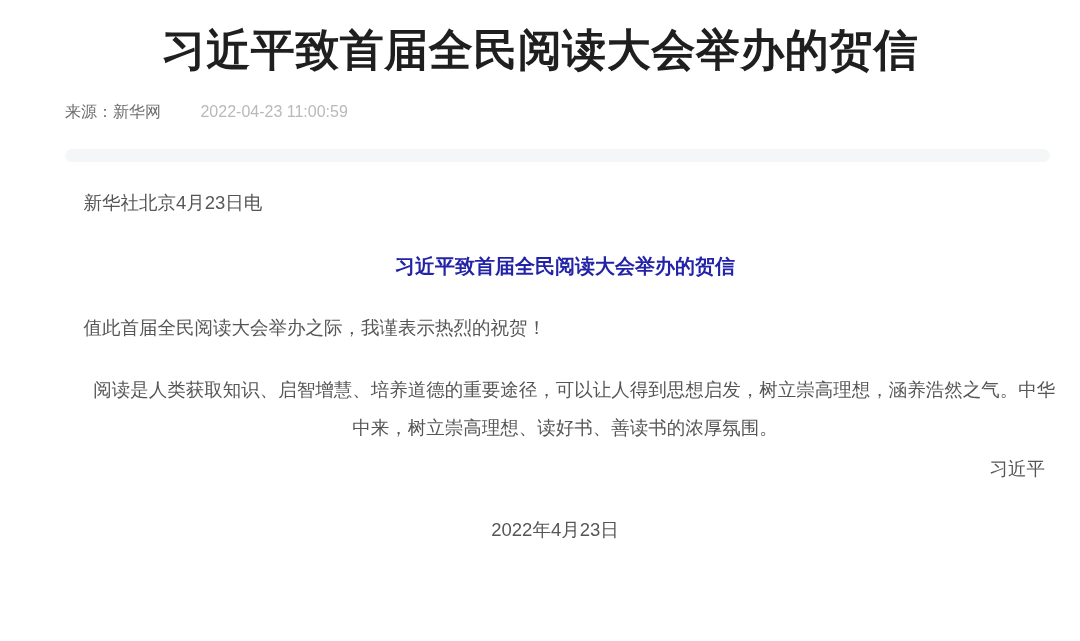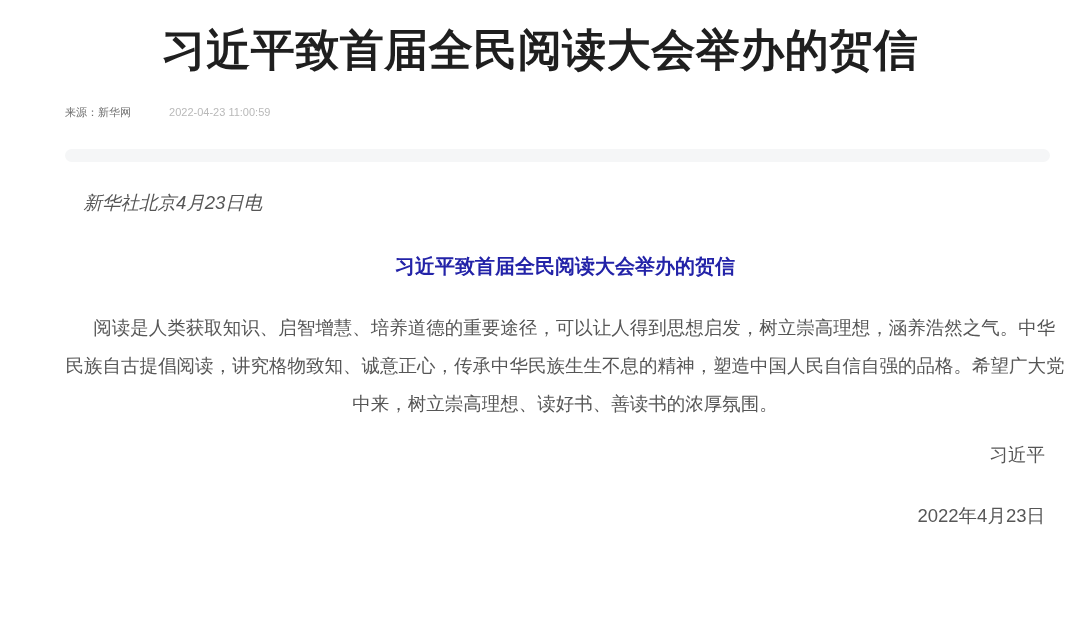--- a/index.html
+++ b/index.html
@@ -17,21 +17,21 @@
     font-size:44px;
     line-height:52px;
     font-weight:bold;
     color:#1f1f1f;
     letter-spacing:0.5px;
     white-space:nowrap;
   }
 
   .meta-row {
     margin:28px 0 0 65px;
-    font-size:11px;
+    font-size:16px;
     line-height:16px;
     color:#6e6e6e;
     white-space:nowrap;
   }
   .meta-row .timestamp {
     margin-left:35px;
     color:#b9b9b9;
   }
 
   .divider-bar {
@@ -45,42 +45,42 @@
   .content {
     margin:22px 15px 0 65px;
     width:1000px;
     font-size:18.5px;
     line-height:38px;
     color:#565656;
   }
   .content .line { white-space:nowrap; }
   .indent { text-indent:1em; }
 
-  .dateline { white-space:nowrap;font-style:italic; }
+  .dateline { white-space:nowrap; }
 
   .inner-title {
     margin-top:25px;
     text-align:center;
     font-size:20px;
     font-weight:bold;
     color:#2323a8;
     white-space:nowrap;
   }
 
   .greeting { margin-top:24px; }
   .body-para { margin-top:24px;text-align:center; }
 
   .signature {
-    margin-top:13px;
+    margin-top:3px;
     text-align:right;
     padding-right:20px;
   }
   .sign-date {
     margin-top:23px;
-    text-align:right;
+    text-align:center;
     padding-right:20px;
   }
 </style>
 </head>
 <body>
 
 <div class="page">
 
   <h1 class="main-title">习近平致首届全民阅读大会举办的贺信</h1>
 
@@ -90,24 +90,24 @@
   </div>
 
   <div class="divider-bar"></div>
 
   <div class="content">
 
     <div class="dateline indent">新华社北京4月23日电</div>
 
     <div class="inner-title">习近平致首届全民阅读大会举办的贺信</div>
 
+    <div class="greeting line indent">值此首届全民阅读大会举办之际，我谨表示热烈的祝贺！</div>
 
     <div class="body-para">
       <div class="line indent">阅读是人类获取知识、启智增慧、培养道德的重要途径，可以让人得到思想启发，树立崇高理想，涵养浩然之气。中华</div>
-      <div class="line">民族自古提倡阅读，讲究格物致知、诚意正心，传承中华民族生生不息的精神，塑造中国人民自信自强的品格。希望广大党</div>
       <div class="line">中来，树立崇高理想、读好书、善读书的浓厚氛围。</div>
     </div>
 
     <div class="signature">习近平</div>
 
     <div class="sign-date">2022年4月23日</div>
 
   </div>
 
 </div>

